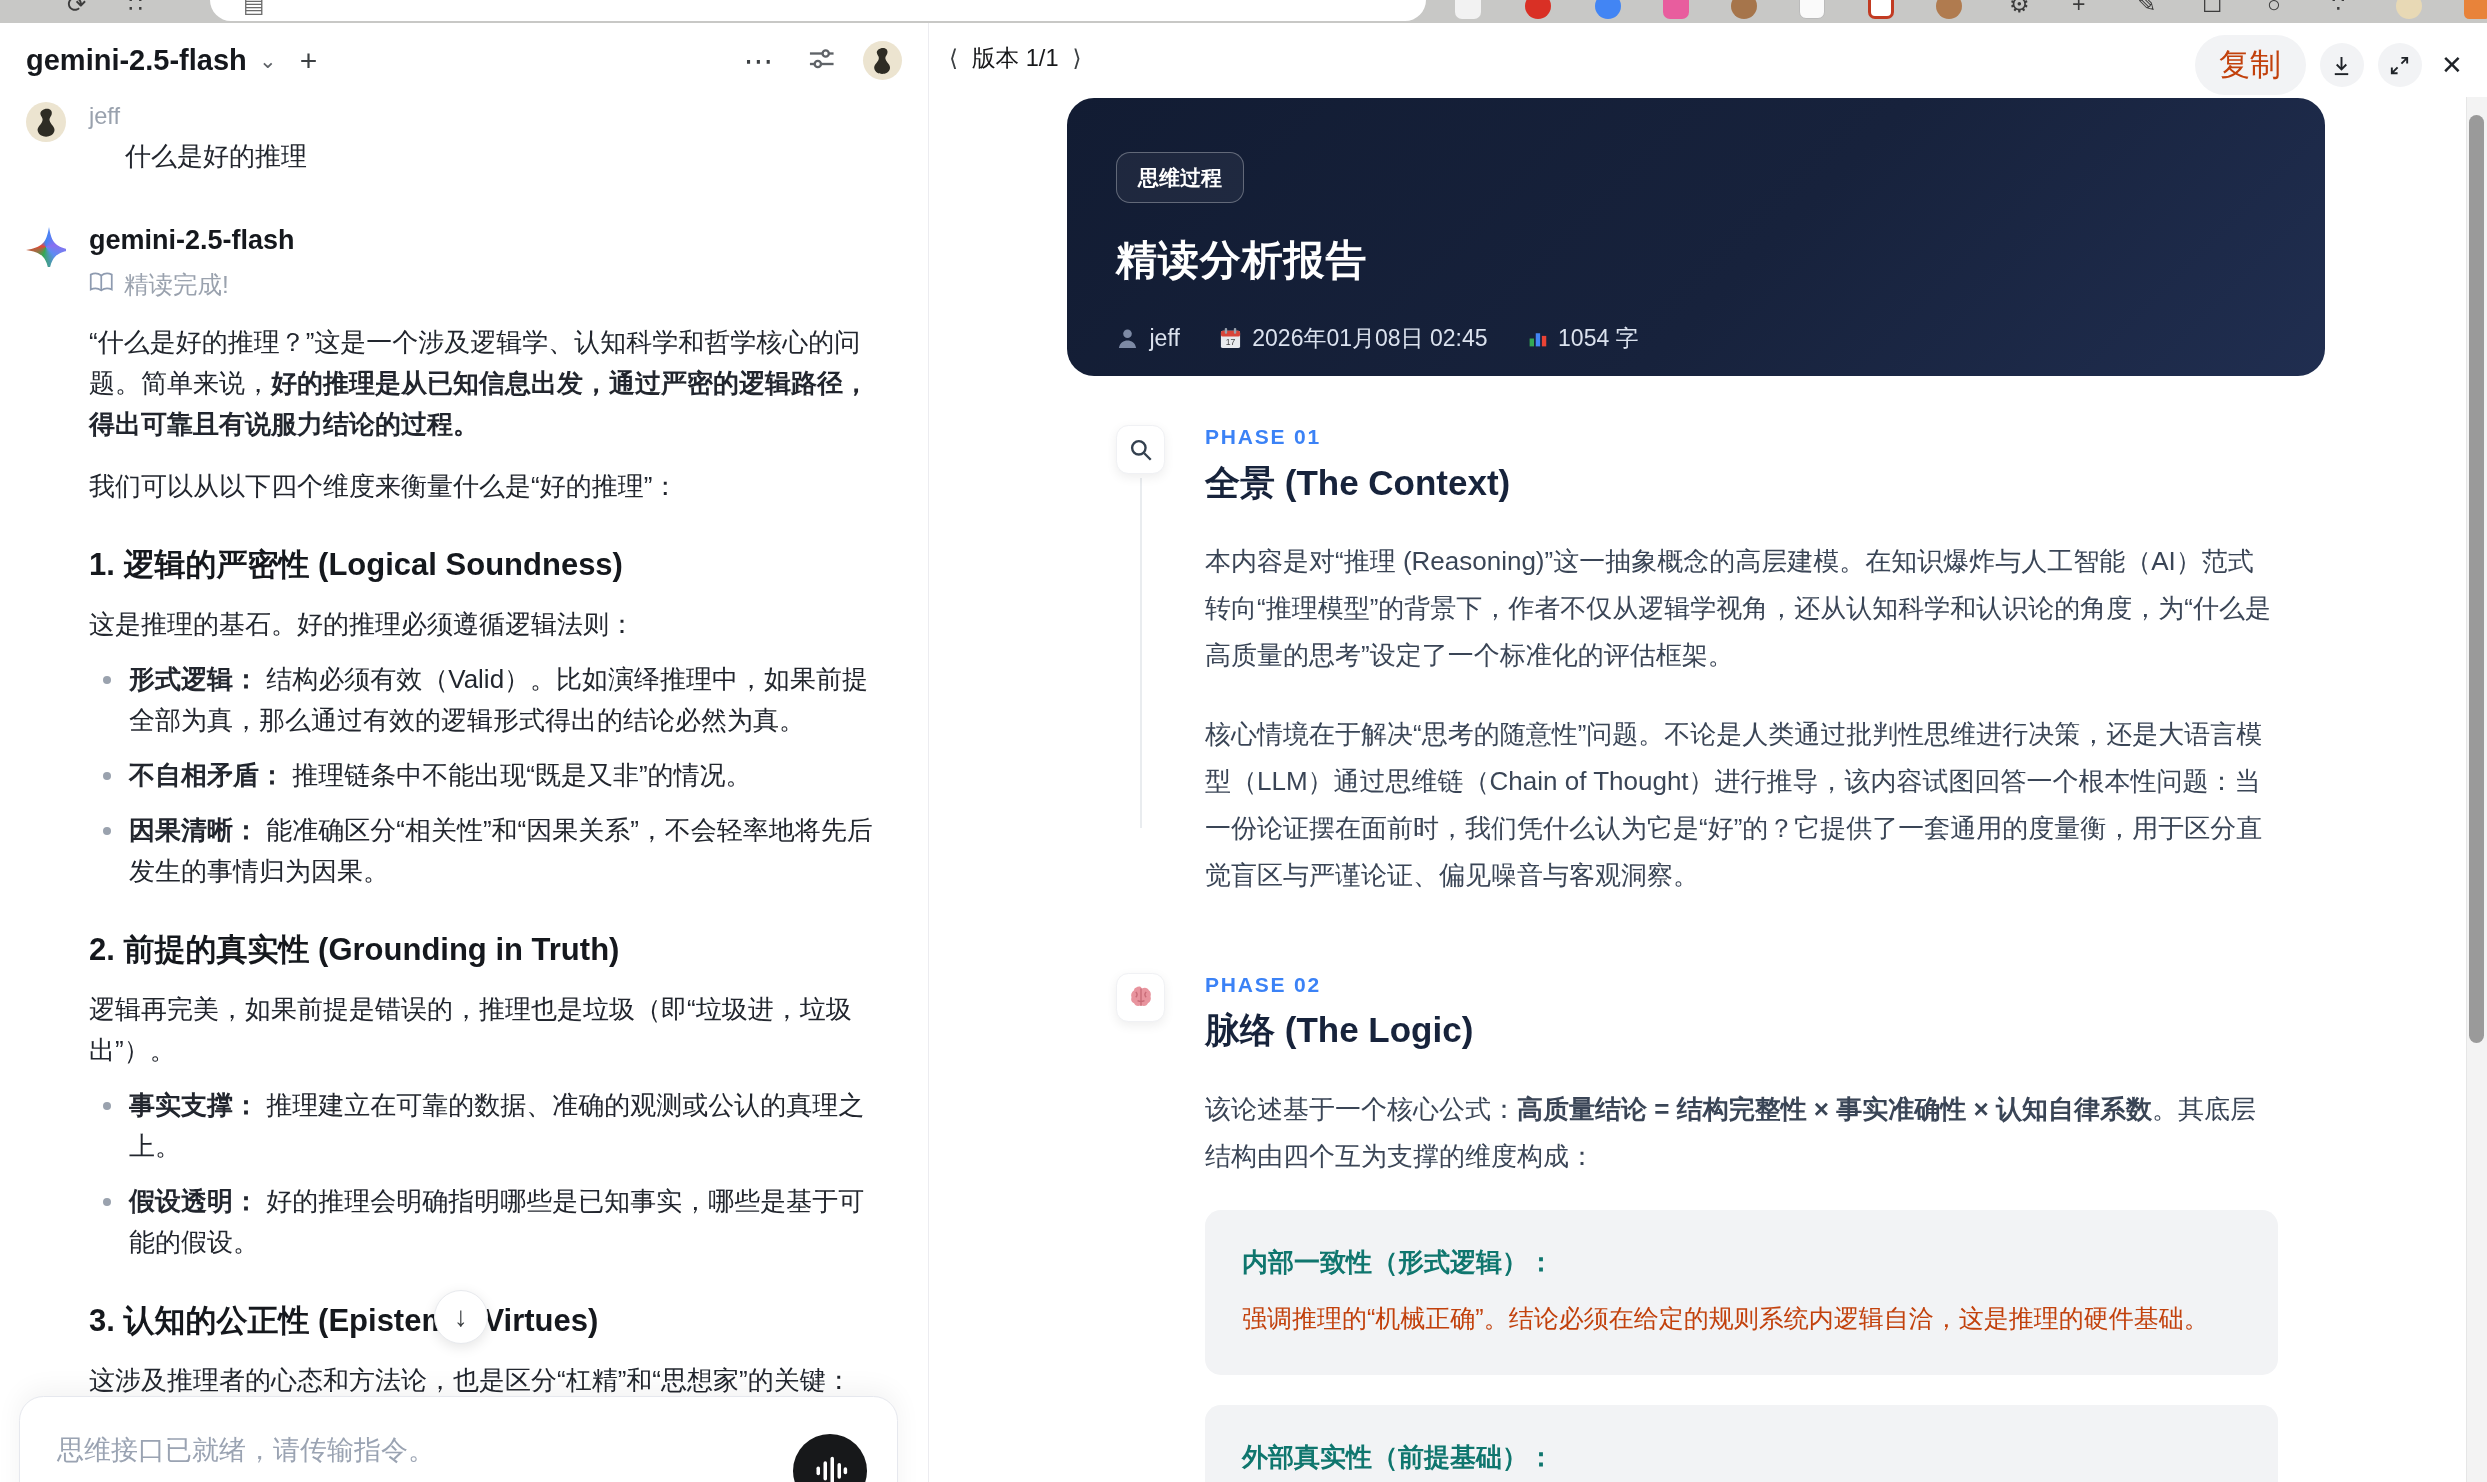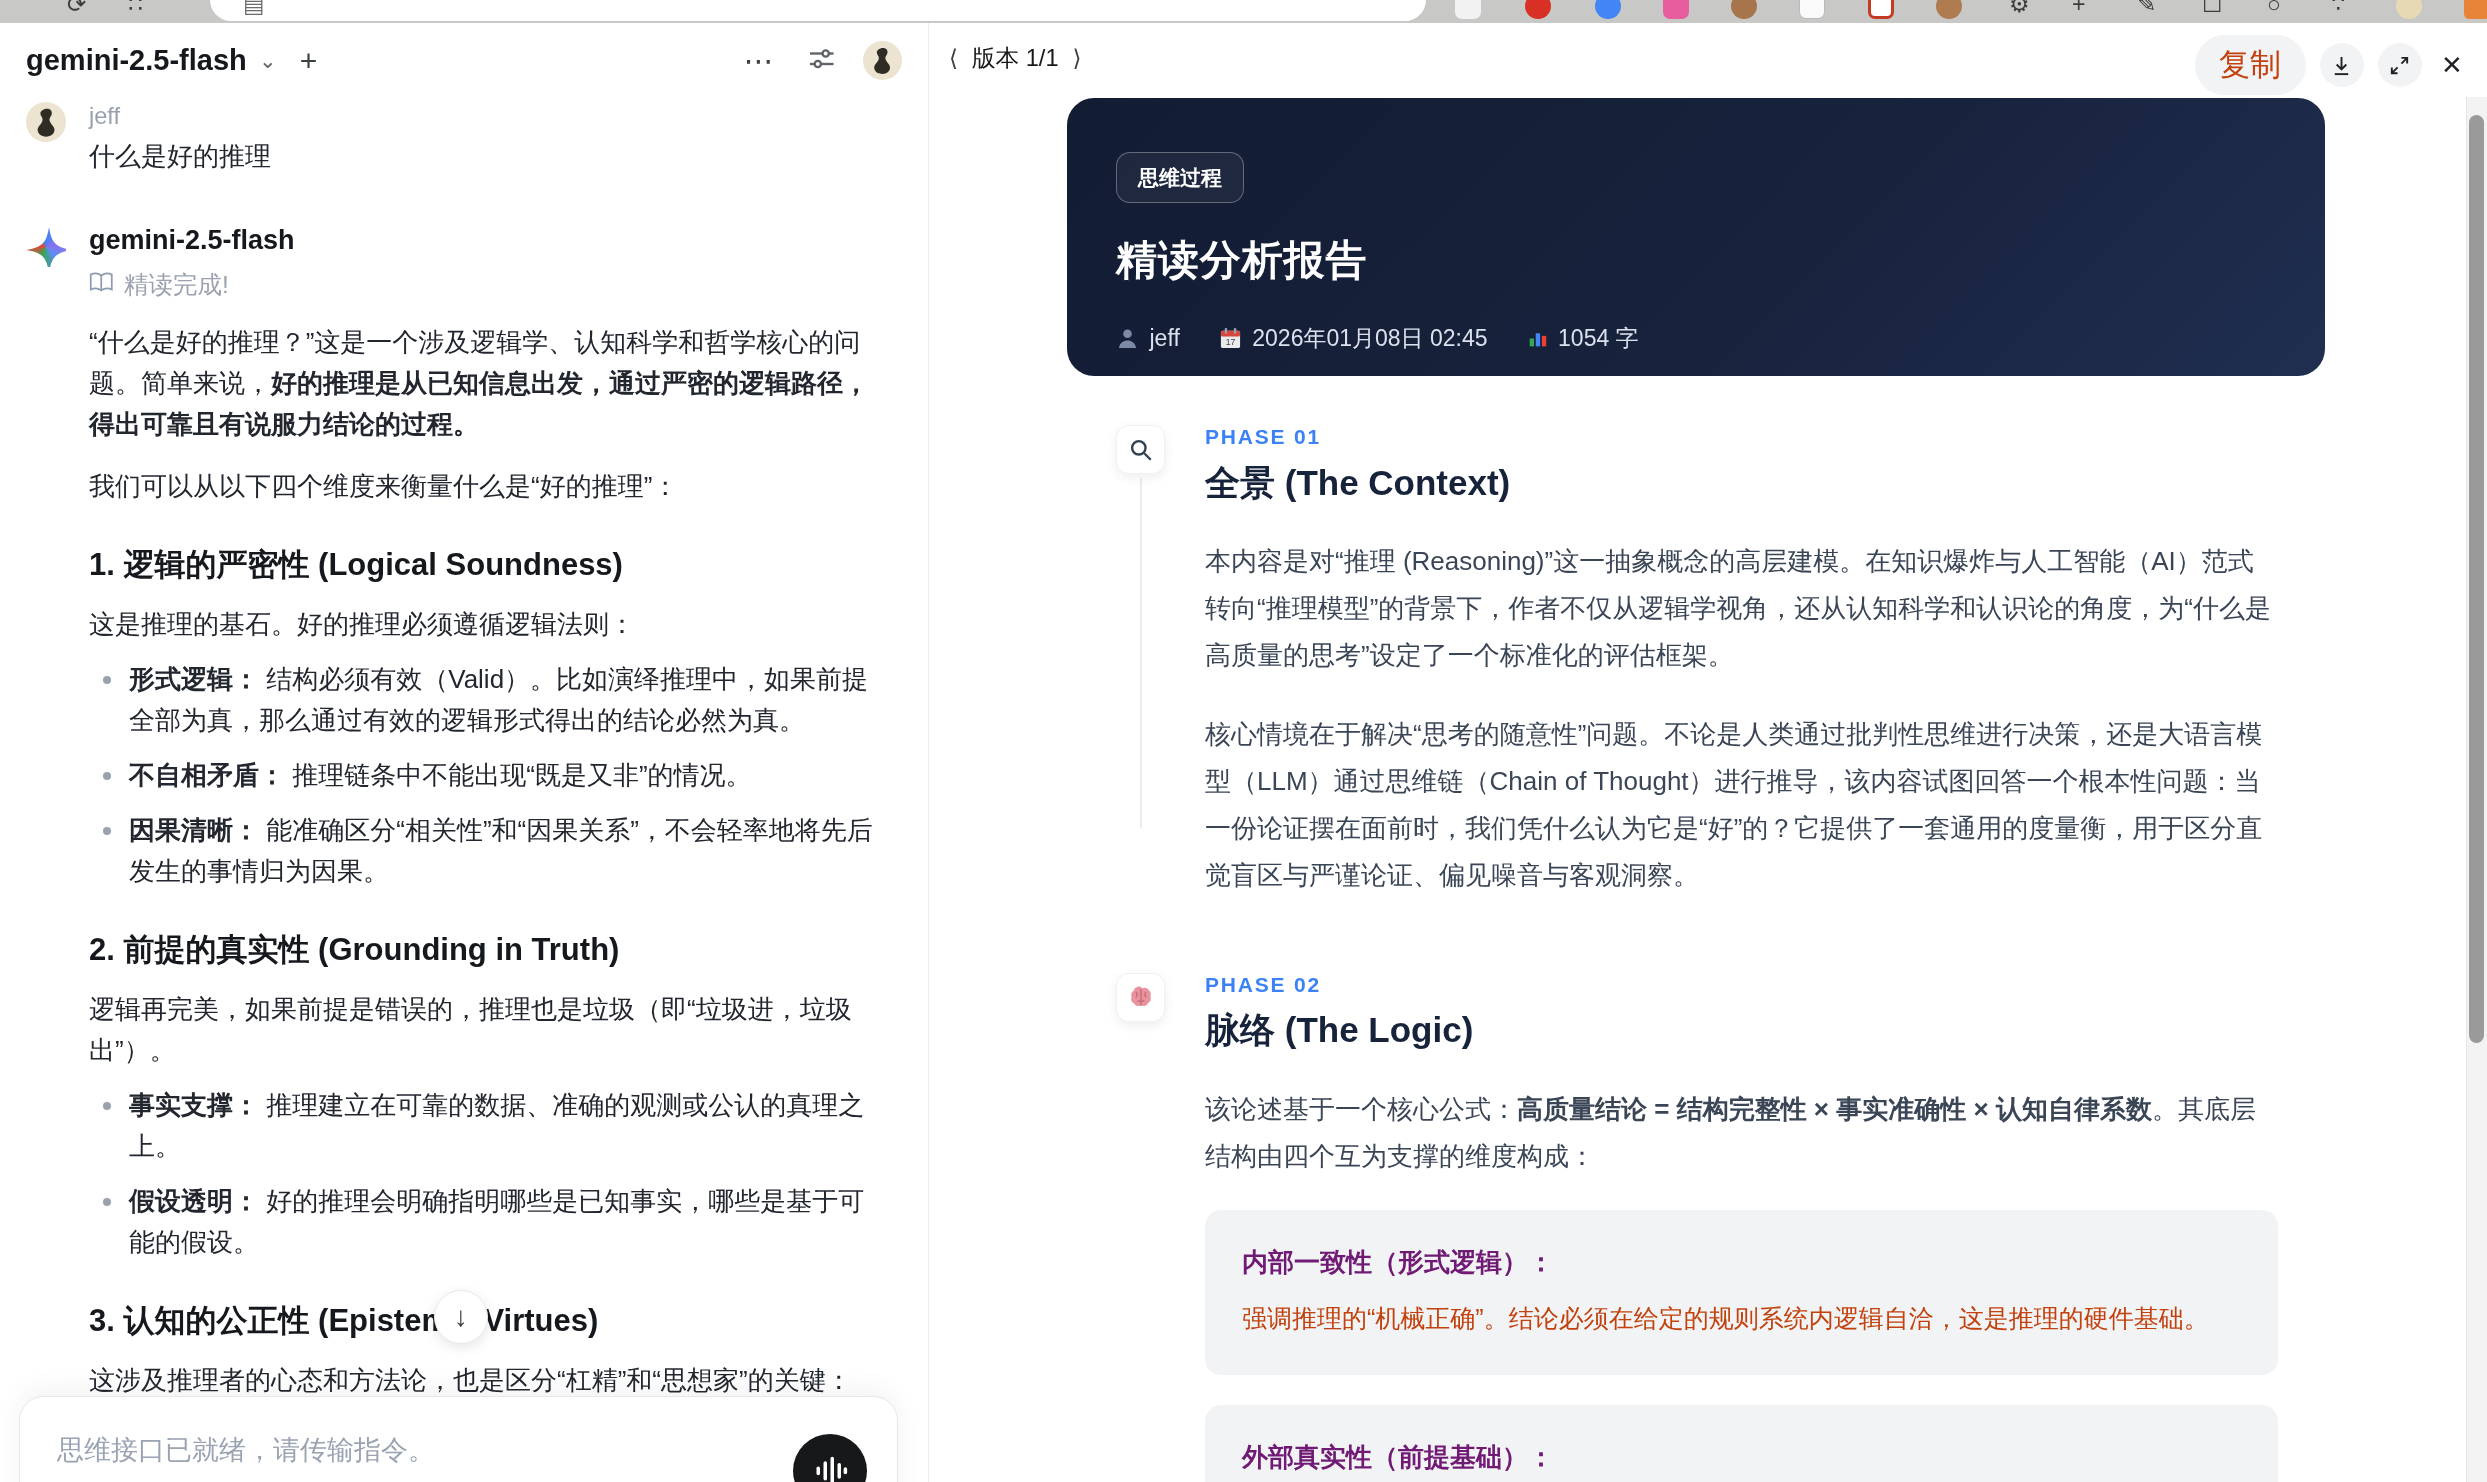--- a/index.html
+++ b/index.html
@@ -24,21 +24,21 @@
   .header-spacer { flex:1; }
   .more-btn { font-size:30px; color:#3c4043; letter-spacing:1.8px; margin-right:30px; }
   .sliders-btn { margin-right:26px; }
   .avatar { width:39px; height:39px; border-radius:50%; background:#ece4d0; position:relative; overflow:hidden; flex:none; }
   .avatar svg { position:absolute; left:7px; top:5.3px; }
 
   .chat-scroll { position:absolute; left:0; top:75px; right:0; bottom:0; padding:0 26px 0 26px; overflow:hidden; }
   .msg { display:flex; gap:23px; }
   .msg-user { margin-top:3.5px; }
   .user-name { font-size:23.6px; color:#99a1ad; padding-top:1.8px; }
-  .user-text { font-size:26px; color:#22262e; margin-top:8.8px; }
+  .user-text { font-size:26px; color:#22262e; margin-top:8.8px;margin-left:36px; }
   .msg-ai { margin-top:51px; }
   .gemini-logo { width:40px; height:40px; flex:none; margin-top:1.8px;
      background:conic-gradient(from 0deg,#4285f4 0%,#8b6ff0 22%,#5c8df2 38%,#34a853 55%,#ea4335 78%,#4285f4 100%);
      clip-path:path('M23 0 C25.5 16 30 20.5 46 23 C30 25.5 25.5 30 23 46 C20.5 30 16 25.5 0 23 C16 20.5 20.5 16 23 0 Z'); }
   .ai-body { flex:1; max-width:795px; }
   .ai-name { font-size:27px; font-weight:bold; color:#15181d; }
   .ai-status { display:flex; align-items:center; gap:10.5px; margin-top:12.3px; font-size:24.5px; color:#9aa2ae; }
   .ai-content { color:#22262e; font-size:26px; line-height:41px; }
   .ai-content p { margin-top:21px; }
   .ai-content h3 { font-size:31px; font-weight:bold; color:#15181d; margin-top:37px; }
@@ -73,21 +73,21 @@
 
   .phase { position:relative; padding-left:138px; margin-top:49px; }
   .phase-01::before { content:''; position:absolute; left:73px; top:53px; height:350px; width:1.8px; background:#e9ecef; }
   .phase-icon { position:absolute; left:49px; top:0; width:49px; height:49px; background:#ffffff; border:0.9px solid #f0f1f4; border-radius:12.3px; box-shadow:0 3.5px 10.5px rgba(0,0,0,.07); display:flex; align-items:center; justify-content:center; z-index:2; }
   .phase-label { font-size:21px; font-weight:bold; color:#3b82f6; letter-spacing:1.8px; }
   .phase-title { margin-top:10.5px; font-size:35px; font-weight:bold; color:#17233b; }
   .phase p.body { margin-top:31.5px; font-size:26px; line-height:47px; color:#3a4556; max-width:1073px; }
   .phase-02 { margin-top:74px; }
 
   .logic-card { margin-top:30px; background:#f2f3f5; border-radius:15.8px; padding:35px 37px; max-width:1073px; }
-  .logic-card .card-title { font-size:26px; font-weight:bold; color:#701a75; }
+  .logic-card .card-title { font-size:26px; font-weight:bold; color:#0f766e; }
   .logic-card .card-body { margin-top:17.5px; font-size:25px; line-height:43px; color:#c2410c; }
 
   
   .win-scroll-track { position:absolute; right:0; top:74px; bottom:0; width:21px; background:#f3f3f3; border-left:0.9px solid #e6e6e6; z-index:40; }
   .win-scroll-thumb { position:absolute; right:2.6px; top:92px; height:928px; width:15.8px; border-radius:7.9px; background:#9a9a9a; z-index:41; }
 
   b,strong { font-weight:bold; }
 </style>
 </head>
 <body>

